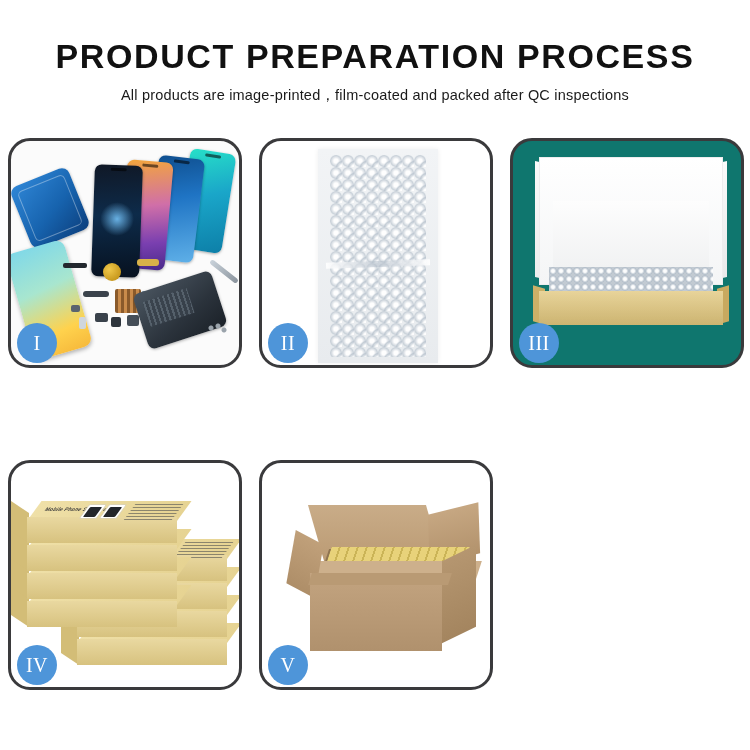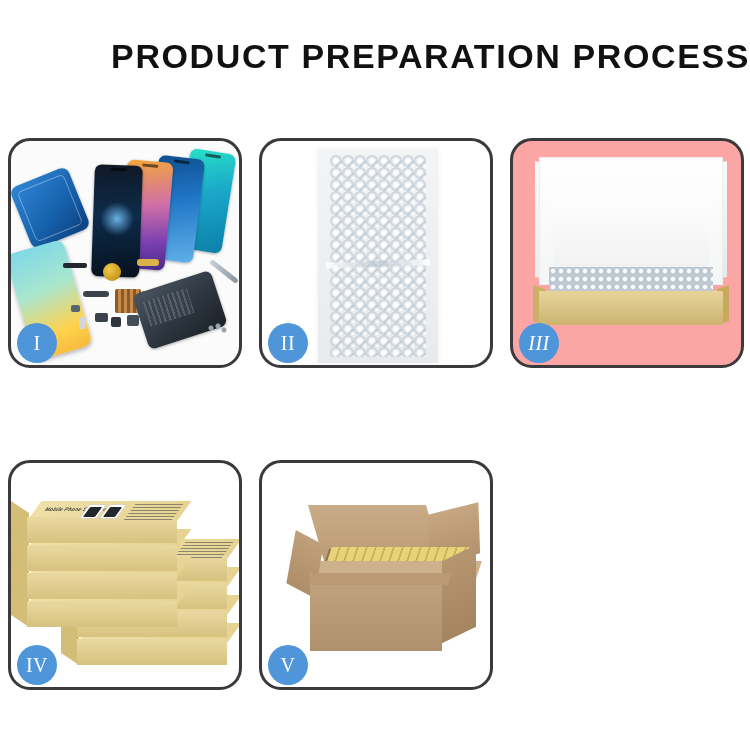--- a/index.html
+++ b/index.html
@@ -5,21 +5,21 @@
   html,body{margin:0;padding:0;}
   body{
     width:750px;height:750px;
     background:#ffffff;
     font-family:"Liberation Sans", sans-serif;
     overflow:hidden;
   }
   .page{position:relative;width:750px;height:750px;}
 
   
-  .header{text-align:right;padding-top:36px;}
+  .header{text-align:center;padding-top:36px;}
   .title{
     font-size:34px;font-weight:bold;color:#111111;
     letter-spacing:1.6px;line-height:40px;white-space:nowrap;
     font-family:"Liberation Sans", sans-serif;
   }
   .subtitle{
     font-size:14.5px;color:#1a1a1a;letter-spacing:.2px;
     margin-top:9px;line-height:20px;white-space:nowrap;
   }
 
@@ -119,21 +119,21 @@
         border-radius:2px;}
   .p2 .bubbles::after{content:"";position:absolute;inset:0;
         background:
           radial-gradient(circle at 12px 12px, rgba(255,255,255,.9) 2px, rgba(176,188,200,.6) 5.2px, transparent 6.6px);
         background-size:12px 12px;}
   .p2 .crease{position:absolute;left:64px;top:120px;width:104px;height:6px;
         background:linear-gradient(90deg,rgba(255,255,255,.9),rgba(170,182,195,.5),rgba(255,255,255,.9));
         transform:rotate(-2deg);}
 
   
-  .p3{background:#fca5a5;font-style:italic;}
+  .p3{background:#0f766e;}
   .p3 .lid{position:absolute;left:26px;top:16px;width:182px;height:126px;
         background:linear-gradient(180deg,#ffffff,#f4f5f6);
         border:1px solid #ededee;}
   .p3 .lidleft{position:absolute;left:22px;top:22px;width:18px;height:116px;
         background:linear-gradient(180deg,#fafafa,#eceded);transform:skewY(12deg);}
   .p3 .lidright{position:absolute;left:196px;top:22px;width:18px;height:116px;
         background:linear-gradient(180deg,#fafafa,#e8e9ea);transform:skewY(-12deg);}
   .p3 .inner{position:absolute;left:40px;top:60px;width:156px;height:72px;
         background:linear-gradient(180deg,#fdfdfd,#f0f1f2);}
   .p3 .fill{position:absolute;left:36px;top:126px;width:164px;height:28px;
@@ -216,20 +216,21 @@
   .c6 .seam{position:absolute;left:104px;top:48px;width:2px;height:104px;
         background:rgba(90,70,48,.35);}
 </style>
 </head>
 <body>
 
 <div class="page">
 
   <div class="header">
     <div class="title">PRODUCT PREPARATION PROCESS</div>
+    <div class="subtitle">All products are image-printed，film-coated and packed after QC inspections</div>
   </div>
 
   <div class="grid">
 
     <div class="panel p1">
       <div class="stage">
         <div class="glass"></div>
         <div class="fan">
           <div class="ph a">
               <span class="notch"></span>

